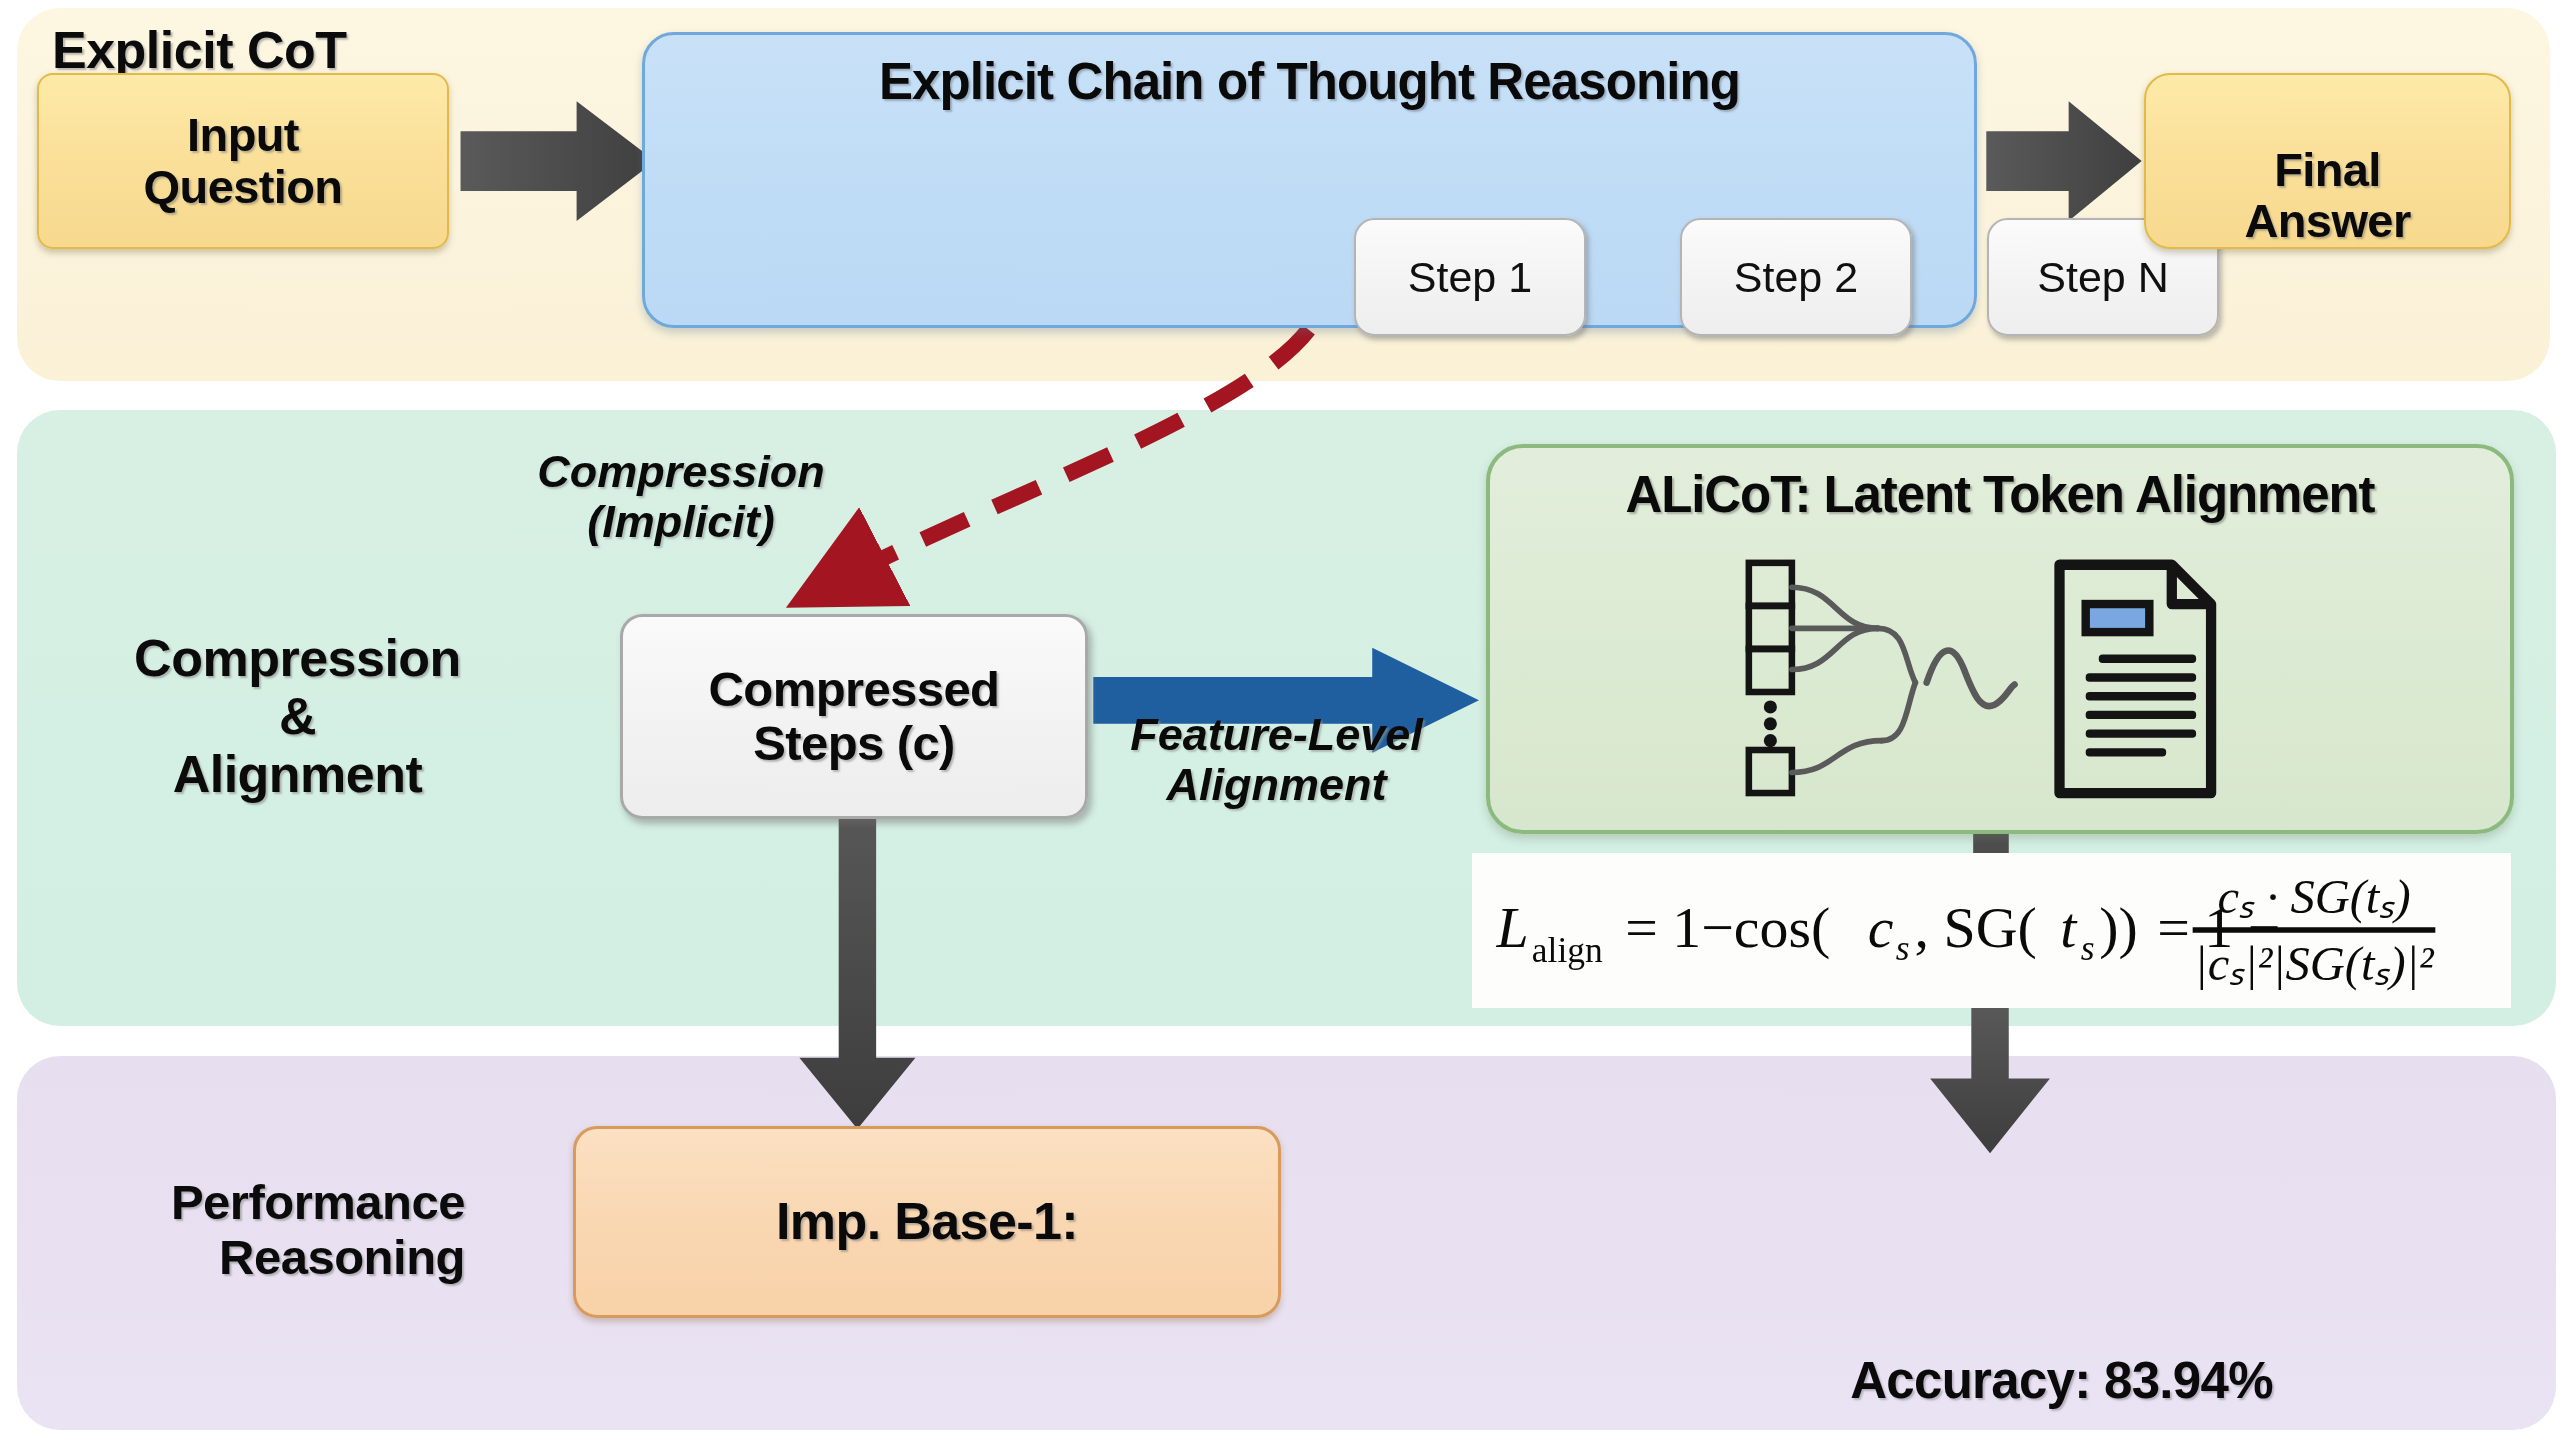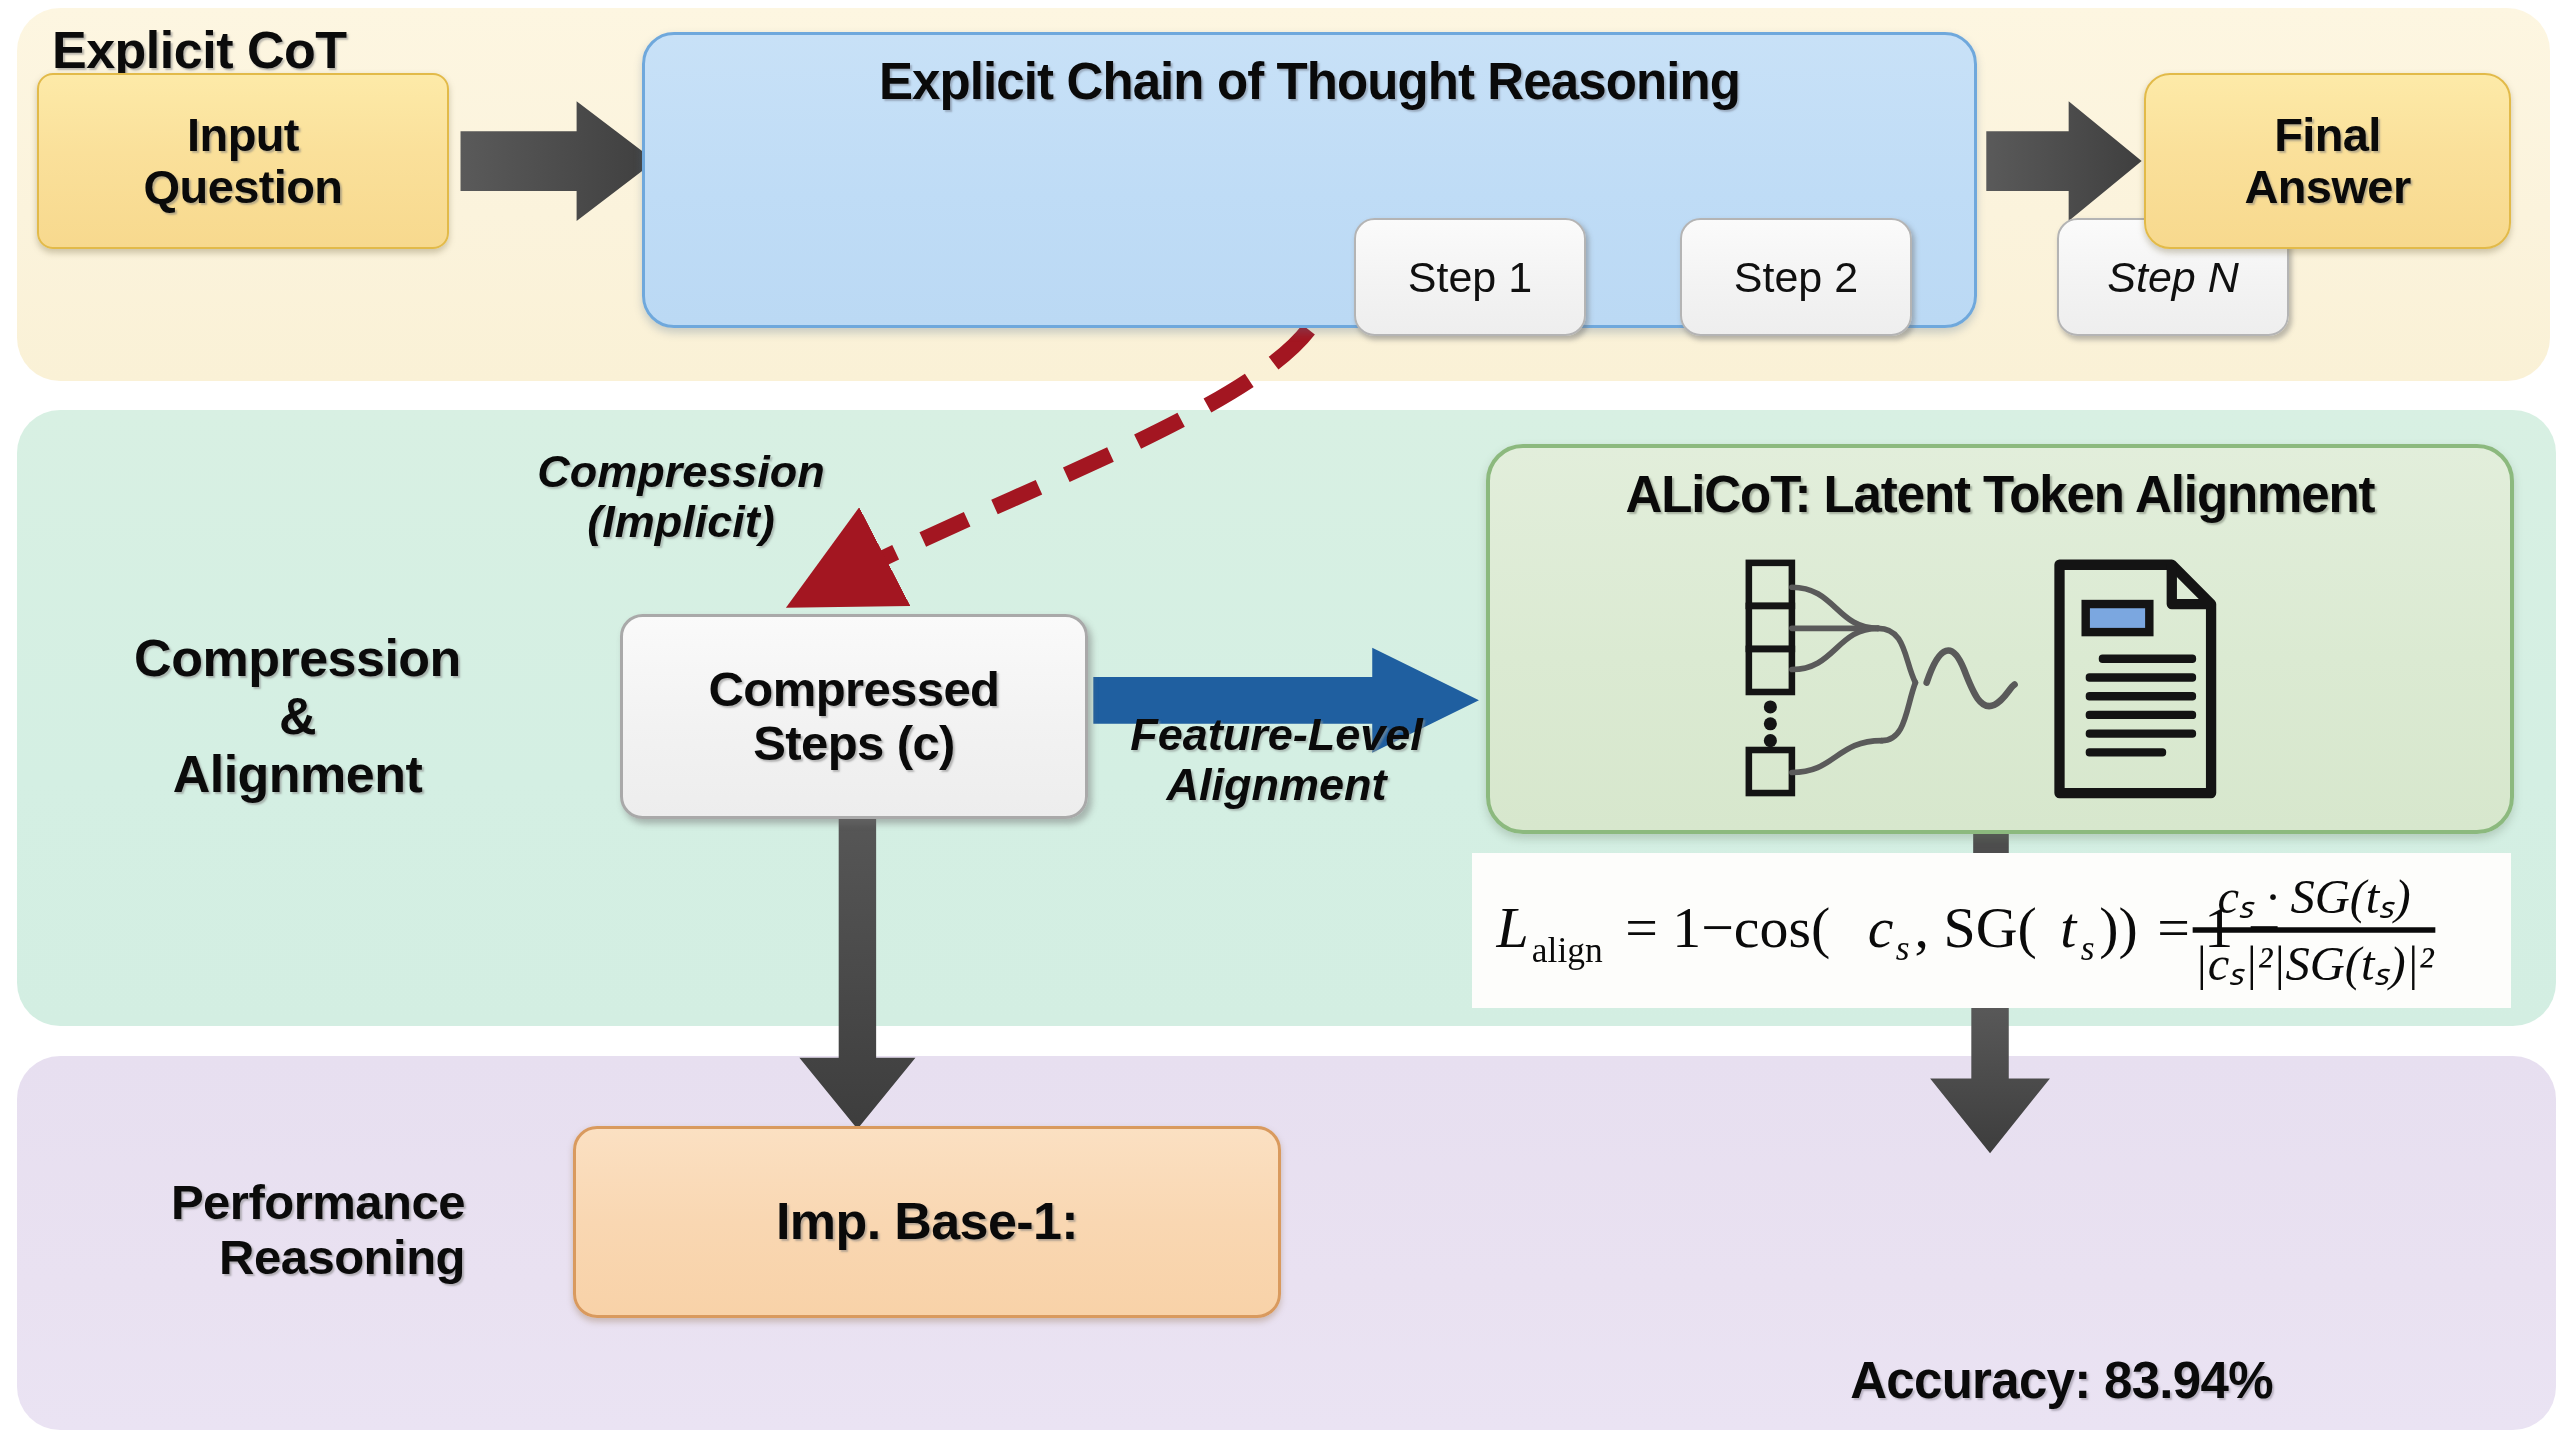--- a/index.html
+++ b/index.html
@@ -26,36 +26,36 @@
         letter-spacing:-0.6px;box-sizing:border-box;
         text-shadow:1.9px 1.9px 1.9px rgba(120,120,120,.5);}
 
   #node-input{left:37px;top:73px;width:412px;height:176px;border-radius:16px;
      background:linear-gradient(180deg,#fdeaa8 0%,#fae09a 45%,#f7d98e 100%);
      border:2.8px solid #e2ba49;font-size:47px;
      box-shadow:0 3.7px 6.6px rgba(120,110,70,.35);}
   #node-final{left:2144px;top:73px;width:367px;height:176px;border-radius:26px;
      background:linear-gradient(180deg,#fdeaa8 0%,#fae09a 45%,#f7d98e 100%);
      border:2.8px solid #e2ba49;font-size:47px;
-     box-shadow:0 3.7px 6.6px rgba(120,110,70,.35);}
+     box-shadow:0 3.7px 6.6px rgba(120,110,70,.35);align-items:flex-end;}
 
   #box-cot{position:absolute;left:642px;top:32px;width:1329px;height:290px;
      border-radius:32px;border:3.7px solid #6fa8dc;
      background:linear-gradient(180deg,#c8e1f7 0%,#bfdcf6 55%,#bbd9f4 100%);
      box-shadow:0 4.7px 8.4px rgba(90,120,150,.3);}
   #cot-title{position:absolute;left:0;top:17px;width:100%;text-align:center;
      font-size:51px;font-weight:bold;color:#0a0a0a;letter-spacing:-0.9px;
      text-shadow:1.9px 1.9px 1.9px rgba(120,130,145,.55);}
   .step{position:absolute;top:183px;height:114px;border-radius:20.6px;
      background:linear-gradient(180deg,#fbfbfb 0%,#f3f3f3 55%,#eeeeee 100%);
      border:2.8px solid #b4b4b4;display:flex;align-items:center;justify-content:center;
      font-size:43px;color:#101010;box-shadow:2.8px 3.7px 5.6px rgba(110,110,110,.45);}
   #step-1{left:709px;width:228px;}
   #step-2{left:1035px;width:228px;}
-  #step-3{left:1412px;width:228px;font-style:italic;}
+  #step-3{left:1342px;width:228px;}
 
   #node-compressed{left:620px;top:614px;width:468px;height:205px;border-radius:22.5px;
      background:linear-gradient(180deg,#fafafa 0%,#f2f2f2 55%,#ededed 100%);
      border:3.7px solid #a9a9a9;font-size:49px;
      box-shadow:3.7px 4.7px 6.6px rgba(110,110,110,.45);}
 
   #box-alicot{position:absolute;left:1486px;top:444px;width:1020px;height:382px;
      border-radius:37px;border:4.7px solid #8cb97e;
      background:linear-gradient(180deg,#e2eedb 0%,#dbead2 55%,#d7e7cd 100%);
      box-shadow:0 4.7px 8.4px rgba(110,130,105,.3);}

